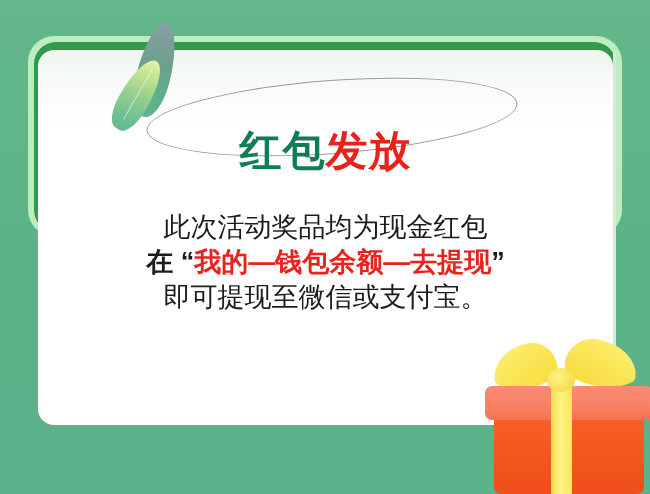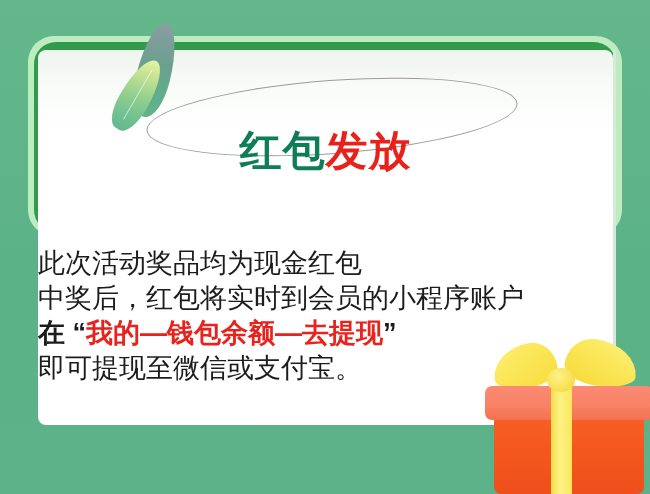--- a/index.html
+++ b/index.html
@@ -47,21 +47,21 @@
     background: #2f9b4b;
   }
 
   
   .card {
     position: absolute;
     left: 38px;
     top: 50px;
     width: 575px;
     height: 375px;
-    border-radius: 8px;
+    border-radius: 16px;
     background: linear-gradient(180deg, #eef4ee 0%, #f8fbf8 9%, #ffffff 22%, #ffffff 100%);
     overflow: hidden;
   }
 
   
   .title-ellipse {
     position: absolute;
     left: 108px;
     top: 30px;
     width: 370px;
@@ -119,27 +119,26 @@
     background: rgba(255,255,255,0.55);
     border-radius: 2px;
   }
 
   
   .body-text {
     position: absolute;
     left: 0;
     top: 160px;
     width: 575px;
-    text-align: left;
+    text-align: center;
     color: #1c1c1c;
     font-size: 27px;
     line-height: 35px;
     font-weight: 500;
     white-space: nowrap;
-    margin-top: 36px;
   }
   .body-text .line { display: block; }
   .body-text .hl {
     color: #e8221c;
     font-weight: 700;
   }
   .body-text .blk { color: #1c1c1c; font-weight: 700; }
 
   
   .gift {
@@ -235,21 +234,20 @@
   <div class="card">
 
     <div class="title-ellipse"></div>
 
     <div class="title">
       <span class="g">红包</span><span class="r">发放</span>
     </div>
 
     <div class="body-text">
       <span class="line">此次活动奖品均为现金红包</span>
-      <span class="line">中奖后，红包将实时到会员的小程序账户</span>
       <span class="line"><span class="blk">在 “</span><span class="hl">我的—钱包余额—去提现</span><span class="blk">”</span></span>
       <span class="line">即可提现至微信或支付宝。</span>
     </div>
 
   </div>
 
   <div class="leaf leaf-back"></div>
   <div class="leaf leaf-front">
     <div class="leaf-vein"></div>
   </div>

